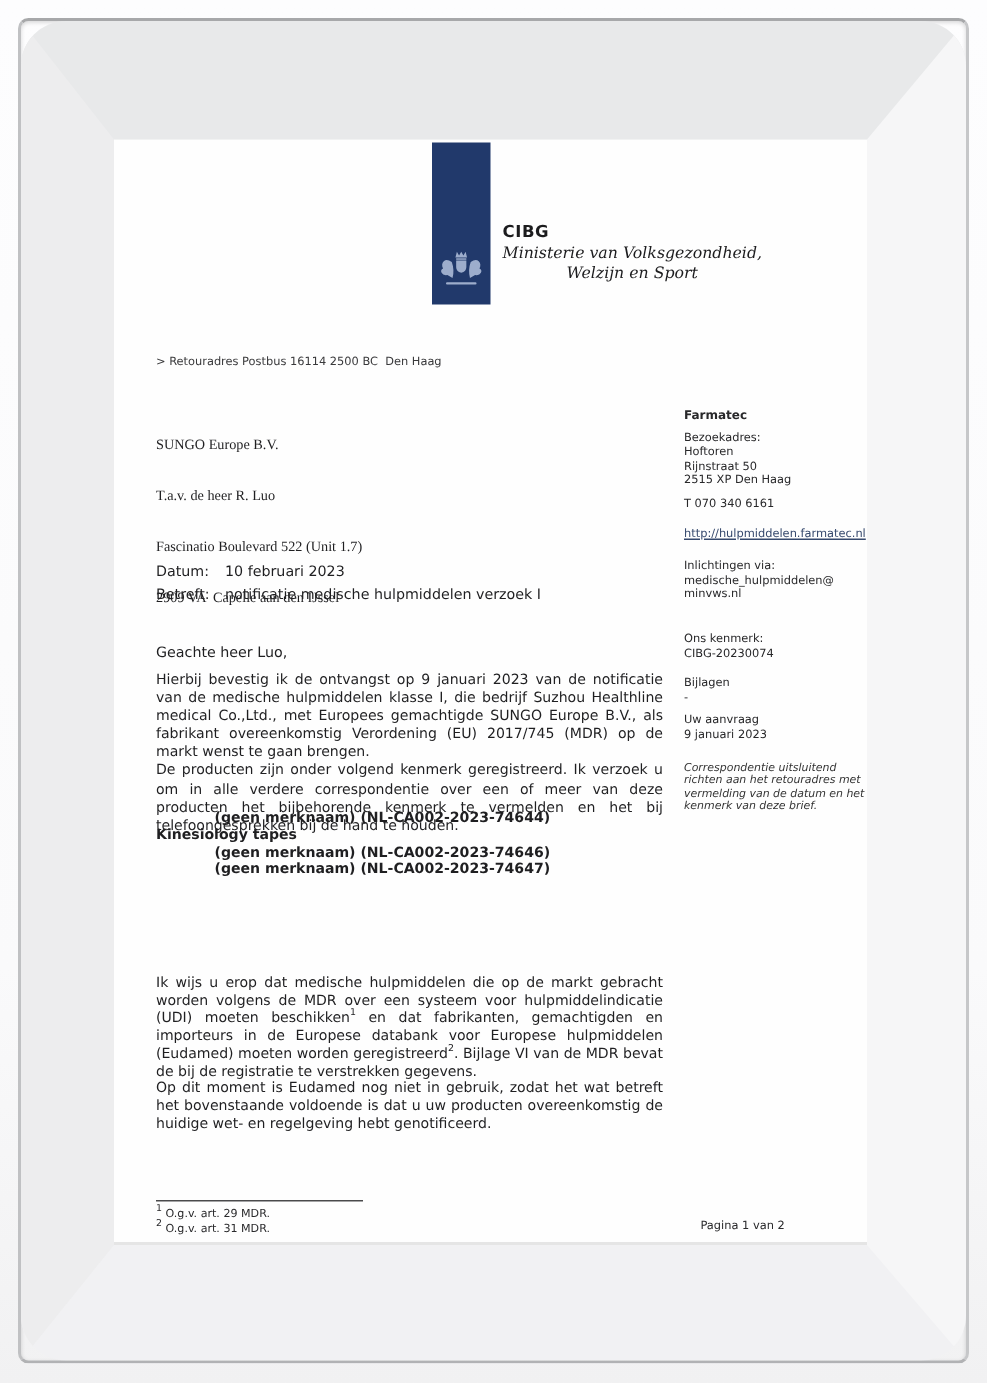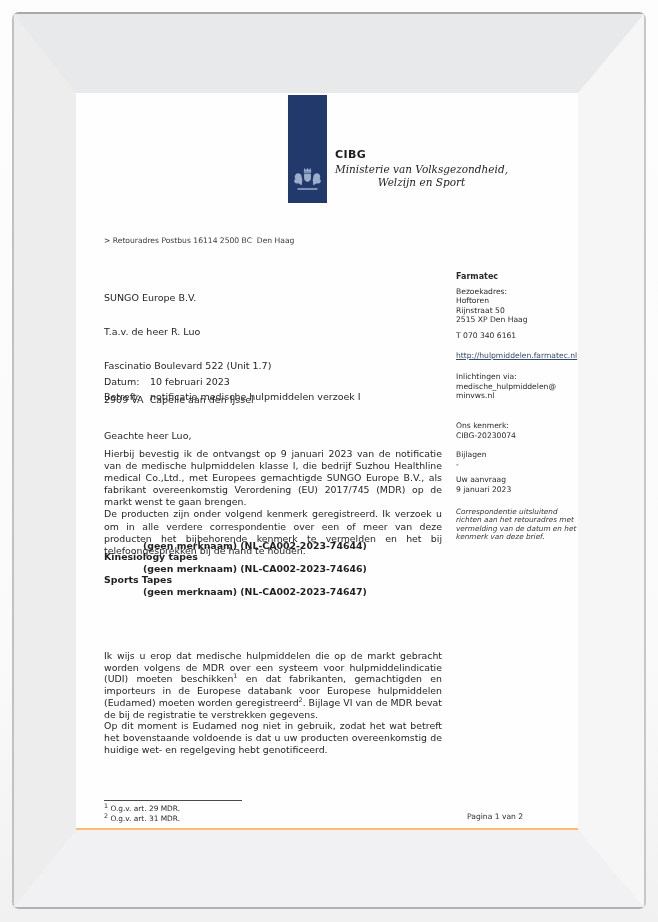--- a/index.html
+++ b/index.html
@@ -14,37 +14,38 @@
     border:2px solid;
     border-color:#a7a8aa #c6c7c9 #b1b2b4 #c0c1c3;
     border-radius:7px;
     box-shadow:inset 0 1px 3px rgba(0,0,0,.16);
   }
   .mat{
     position:absolute;left:0;top:0;right:0;bottom:0;
     border-style:solid;
     border-width:79px 66px 77px 62px;
     border-color:#e8e9ea #f6f6f7 #f1f1f3 #ededee;
-    background:#fdba74;
+    background:#e5e5e5;
+    border-radius:30px;
   }
   
   .page{
     position:relative;width:502px;height:735px;background:#fefefe;
     color:#1f1f21;
   }
   .abs{position:absolute;}
   
   .logo-bar{left:212px;top:2px;width:39px;height:108px;background:#21396b;}
   .crest{position:absolute;left:3px;bottom:7px;}
   .logo-org{left:259px;top:55px;font-size:11px;font-weight:bold;letter-spacing:.4px;color:#1c1c1e;}
   .logo-ministry{left:259px;top:70px;font-family:"DejaVu Serif",serif;font-style:italic;
     font-size:10.5px;line-height:13px;color:#1c1c1e;text-align:center;}
   
   .return-address{left:28px;top:143px;font-size:7.6px;color:#39393b;white-space:pre-wrap;}
-  .recipient{left:28px;top:176px;font-size:9.5px;line-height:11.4px;white-space:pre-wrap;}
+  .recipient{left:28px;top:176px;font-size:9.5px;line-height:11.4px;white-space:pre-wrap;font-family:Liberation Serif, serif;}
   
   .sidebar{left:380px;top:148px;width:122px;font-size:7.6px;line-height:9.6px;color:#28282a;}
   .sidebar .b{font-weight:normal;}
   .sb-title{font-size:8px;font-weight:bold;margin-bottom:5px;margin-top:31px;}
   .sb-gap6{margin-top:6px;} .sb-gap10{margin-top:10px;} .sb-gap12{margin-top:12px;}
   .sb-gap20{margin-top:20px;}
   .sb-link{color:#36496d;text-decoration:underline;cursor:pointer;}
   .sb-note{font-style:italic;font-size:7.3px;line-height:8.6px;margin-top:13px;color:#333;}
   
   .datum-block{left:28px;top:282px;font-size:9.5px;line-height:14.5px;}
@@ -136,21 +137,20 @@
 
       <div class="abs products">
         <div>
           <div class="detail">(geen merknaam) (NL-CA002-2023-74644)</div>
         </div>
         <div>
           <div>Kinesiology tapes</div>
           <div class="detail">(geen merknaam) (NL-CA002-2023-74646)</div>
         </div>
         <div>
-          <div>Sports Tapes</div>
           <div class="detail">(geen merknaam) (NL-CA002-2023-74647)</div>
         </div>
       </div>
 
       <div class="abs para3">
         <div><span>Ik wijs u erop dat medische hulpmiddelen die op de markt gebracht worden volgens de MDR over een systeem voor hulpmiddelindicatie (UDI) moeten beschikken</span><sup>1</sup><span> en dat fabrikanten, gemachtigden en importeurs in de Europese databank voor Europese hulpmiddelen (Eudamed) moeten worden geregistreerd</span><sup>2</sup><span>. Bijlage VI van de MDR bevat de bij de registratie te verstrekken gegevens.</span></div>
         <div>Op dit moment is Eudamed nog niet in gebruik, zodat het wat betreft het bovenstaande voldoende is dat u uw producten overeenkomstig de huidige wet- en regelgeving hebt genotificeerd.</div>
       </div>
 
       <div class="abs footnote-rule"></div>

